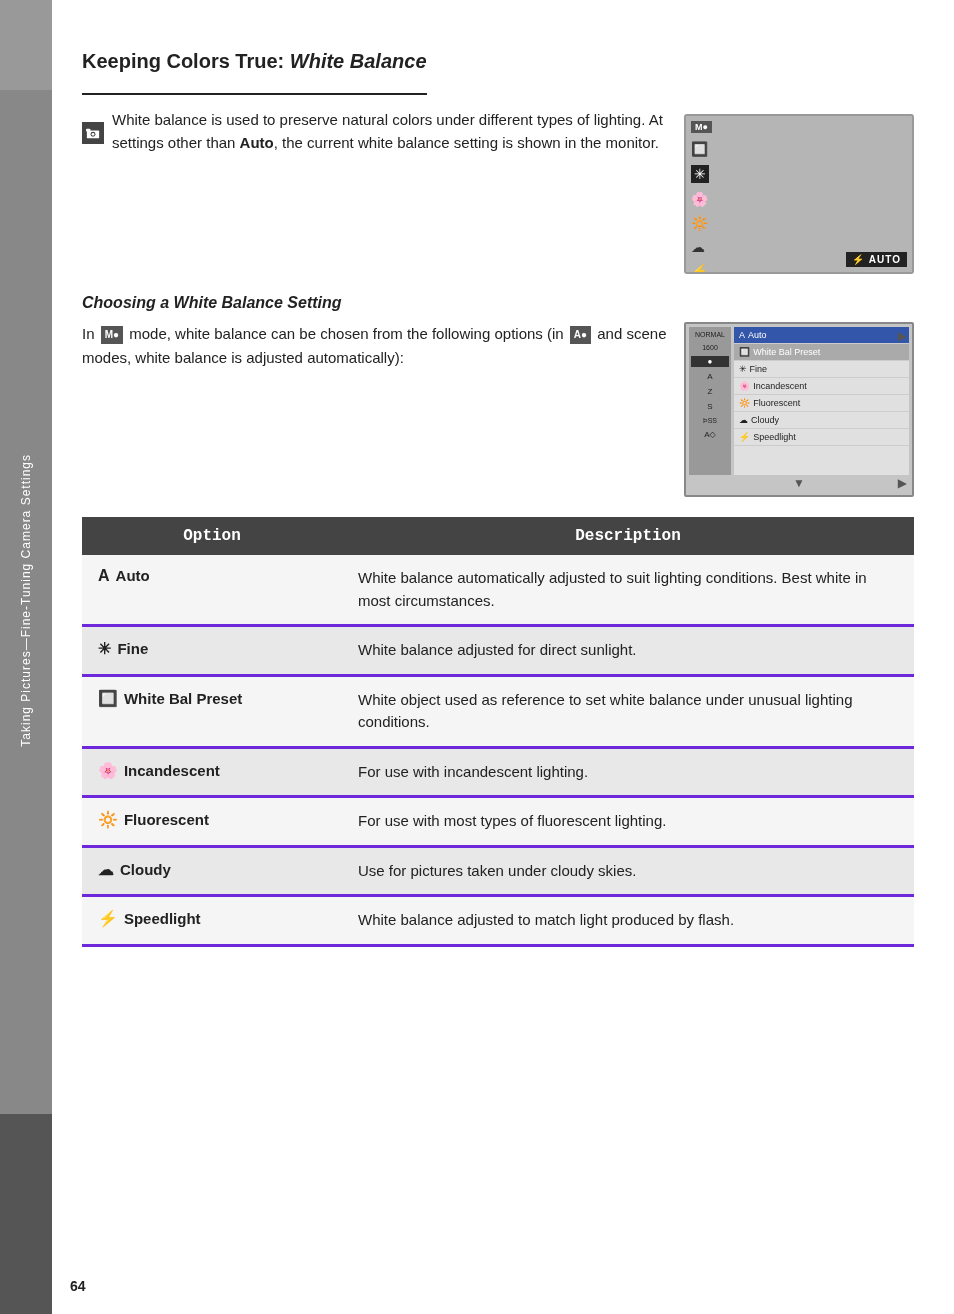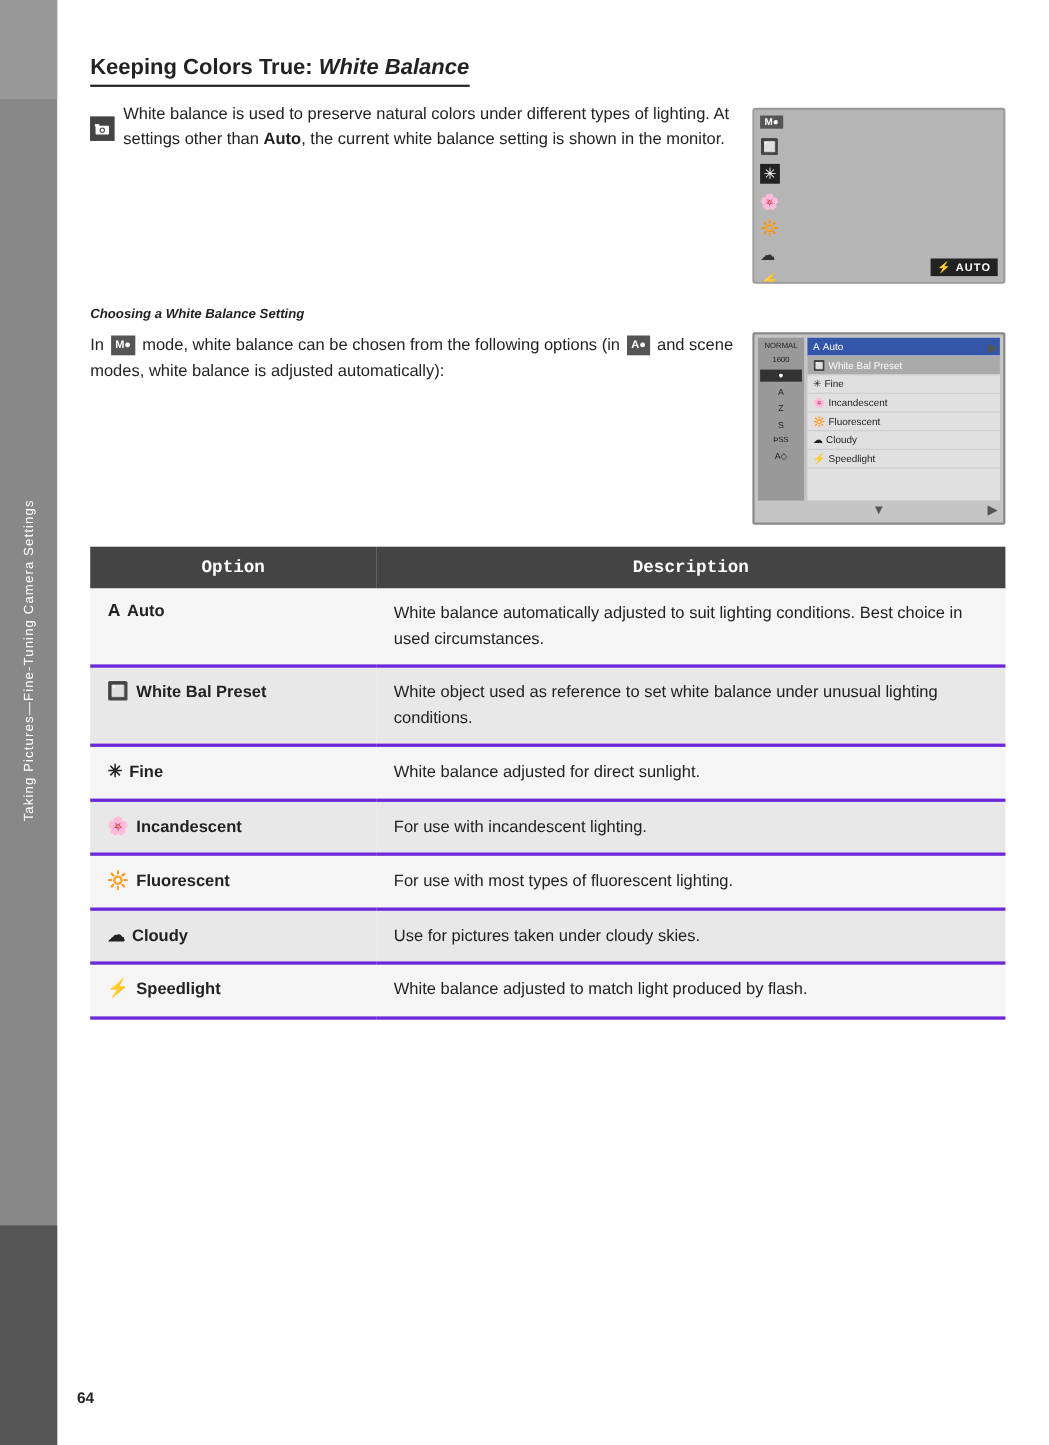--- a/index.html
+++ b/index.html
@@ -63,35 +63,35 @@
       left: 52px;
       top: 0;
       right: 0;
       bottom: 0;
       padding: 30px 40px 30px 30px;
     }
 
     
     .page-number {
       position: absolute;
-      bottom: 36px;
+      bottom: 20px;
       left: 70px;
       font-size: 14px;
       font-weight: bold;
       color: #222;
     }
 
     
     .title {
       font-size: 20px;
       font-weight: bold;
       margin-bottom: 14px;
       margin-top: 20px;
       border-bottom: 2px solid #222;
-      padding-bottom: 4px;
+      padding-bottom: 20px;
       display: inline-block;
     }
     .title-italic {
       font-style: italic;
     }
 
     
     .title-area {
       display: flex;
       align-items: flex-start;
@@ -187,21 +187,21 @@
       color: #fff;
       font-size: 10px;
       padding: 2px 6px;
       font-weight: bold;
       letter-spacing: 1px;
     }
 
     
     .subtitle {
       font-style: italic;
-      font-size: 12px;
+      font-size: 16px;
       font-weight: bold;
       margin-top: 10px;
       margin-bottom: 10px;
     }
 
     
     .choosing-section {
       display: flex;
       margin-bottom: 20px;
     }
@@ -479,31 +479,31 @@
   <table class="wb-table">
     <thead>
       <tr>
         <th>Option</th>
         <th>Description</th>
       </tr>
     </thead>
     <tbody id="table-body">
     <tr>
           <td class="option-cell"><span class="icon-sym">A</span><strong>Auto</strong></td>
-          <td class="desc-cell">White balance automatically adjusted to suit lighting conditions.  Best choice in used circumstances.</td>
+          <td class="desc-cell">White balance automatically adjusted to suit lighting conditions.  Best white in most circumstances.</td>
+        </tr>
+        <tr>
+          <td class="option-cell"><span class="icon-sym">✳</span><strong>Fine</strong></td>
+          <td class="desc-cell">White balance adjusted for direct sunlight.</td>
         </tr>
         <tr>
           <td class="option-cell"><span class="icon-sym">🔲</span><strong>White Bal Preset</strong></td>
           <td class="desc-cell">White object used as reference to set white balance under unusual lighting conditions.</td>
         </tr>
         <tr>
-          <td class="option-cell"><span class="icon-sym">✳</span><strong>Fine</strong></td>
-          <td class="desc-cell">White balance adjusted for direct sunlight.</td>
-        </tr>
-        <tr>
           <td class="option-cell"><span class="icon-sym">🌸</span><strong>Incandescent</strong></td>
           <td class="desc-cell">For use with incandescent lighting.</td>
         </tr>
         <tr>
           <td class="option-cell"><span class="icon-sym">🔆</span><strong>Fluorescent</strong></td>
           <td class="desc-cell">For use with most types of fluorescent lighting.</td>
         </tr>
         <tr>
           <td class="option-cell"><span class="icon-sym">☁</span><strong>Cloudy</strong></td>
           <td class="desc-cell">Use for pictures taken under cloudy skies.</td>

